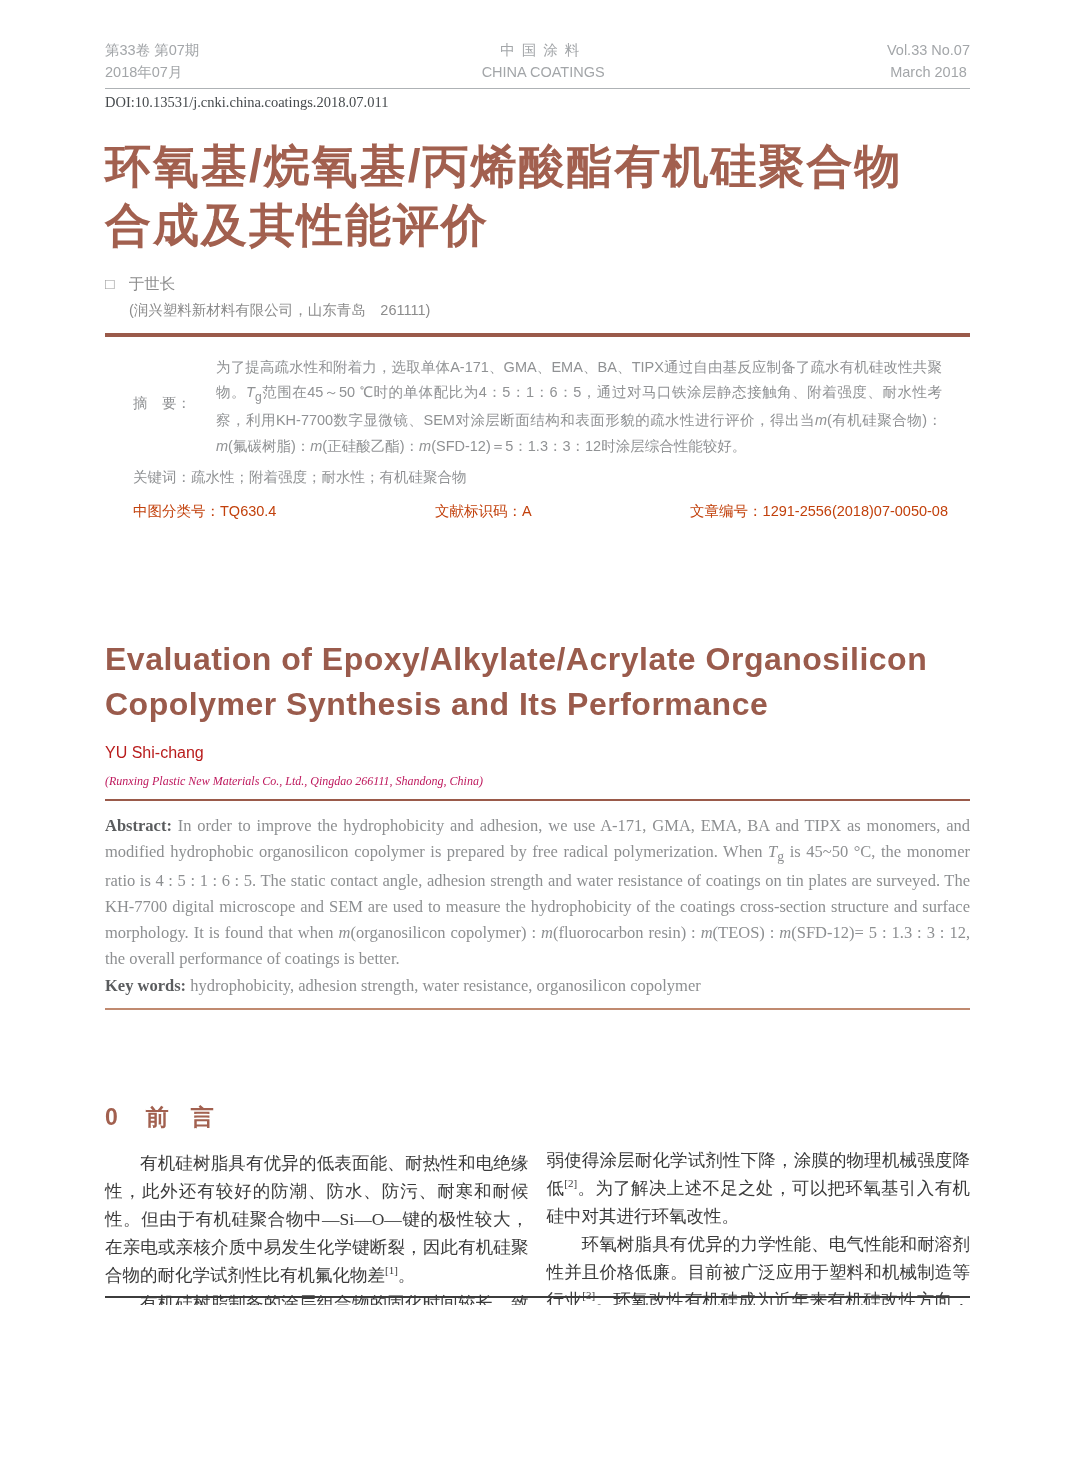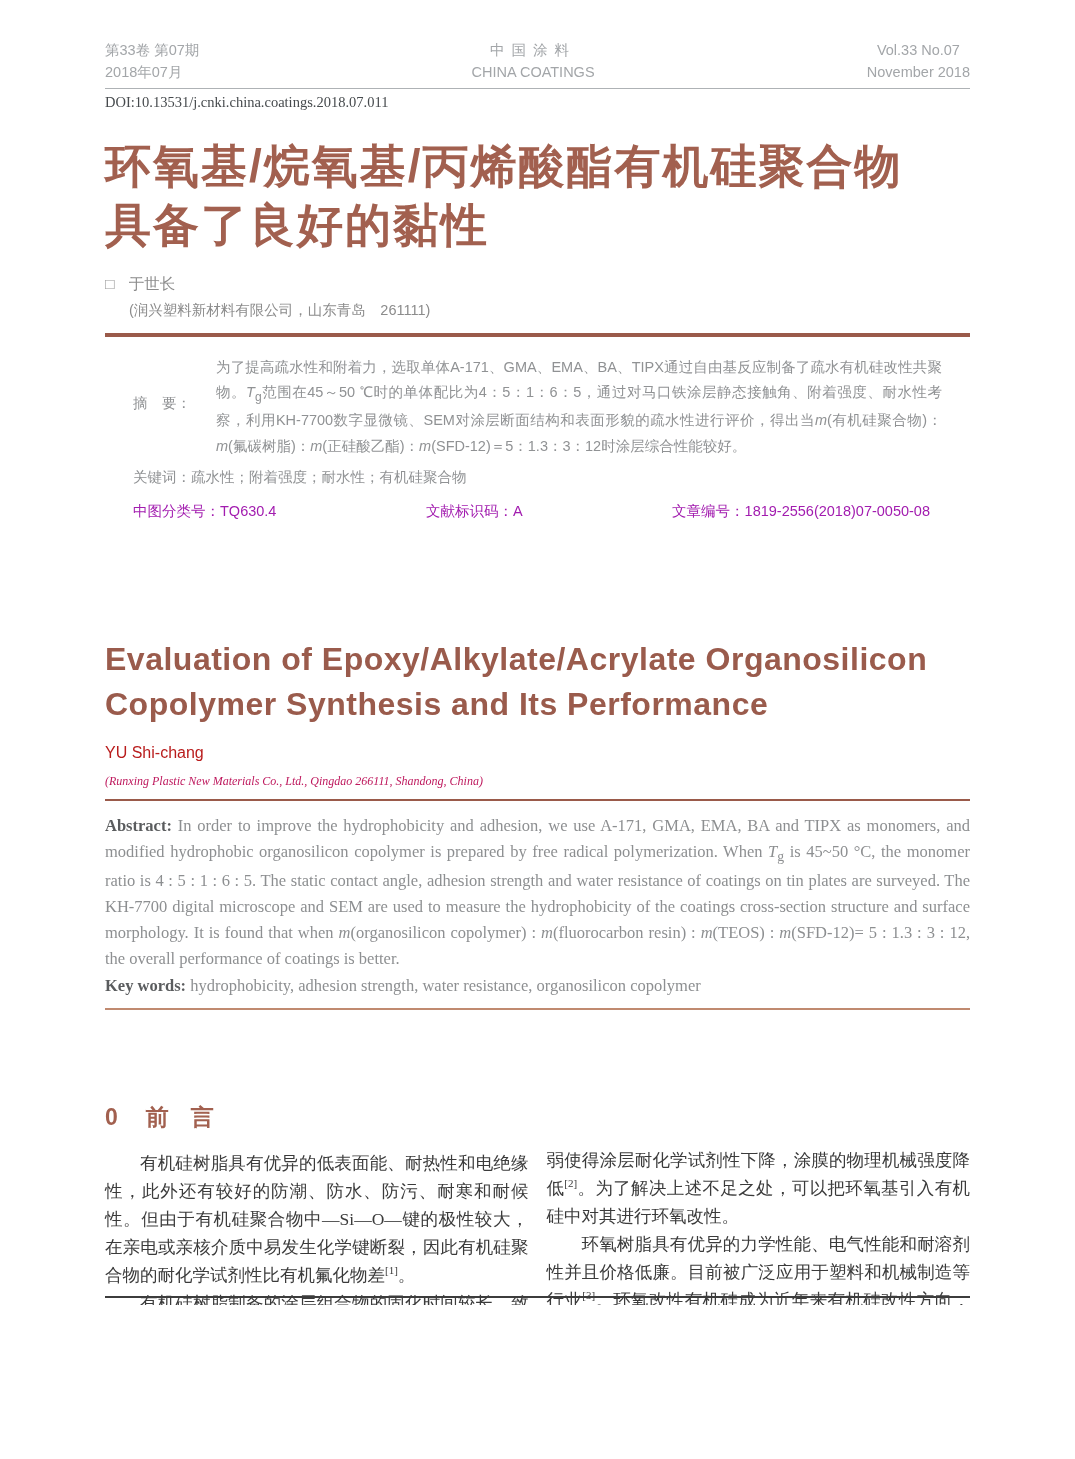--- a/index.html
+++ b/index.html
@@ -74,24 +74,24 @@
   }
   .cn-abstract .label { flex: 0 0 58px; white-space: nowrap; margin-top: 36px; }
   .cn-abstract .text { flex: 1; text-align: justify; margin-left: 25px; }
   .cn-keywords {
     margin: 6px 28px 0 28px;
     color: #909294;
     font-size: 14.5px;
     line-height: 1.7;
   }
   .clc-row {
-    margin: 12px 40px 0 28px;
+    margin: 12px 22px 0 28px;
     display: flex;
     justify-content: space-between;
-    color: #a21caf;
+    color: #c2410c;
     font-size: 14.5px;
   }
 
   
   .en-title {
     margin-top: 116px;
     font-weight: bold;
     font-size: 32px;
     line-height: 1.42;
     color: #9a5b4c;
@@ -225,29 +225,29 @@
       <div class="col-left">
         <div>第33卷 第07期</div>
         <div>2018年07月</div>
       </div>
       <div class="col-center">
         <div class="cn">中国涂料</div>
         <div>CHINA COATINGS</div>
       </div>
       <div class="col-right">
         <div>Vol.33  No.07</div>
-        <div>November  2018</div>
+        <div>March  2018</div>
       </div>
     </div>
 
     <div class="doi-line">DOI:10.13531/j.cnki.china.coatings.2018.07.011</div>
 
     <h1 class="cn-title" style="margin:26px 0 0 0;">
       <div>环氧基/烷氧基/丙烯酸酯有机硅聚合物</div>
-      <div>具备了良好的黏性</div>
+      <div>合成及其性能评价</div>
     </h1>
 
     <div class="cn-author-row">
       <span class="marker">□</span>
       <span>于世长</span>
     </div>
     <div class="cn-affiliation">(润兴塑料新材料有限公司，山东青岛　261111)</div>
 
     <div class="rule-thick"></div>
 
@@ -256,21 +256,21 @@
       <span class="text">为了提高疏水性和附着力，选取单体A-171、GMA、EMA、BA、TIPX通过自由基反应制备了疏水有机硅改性共聚物。<i>T</i><sub>g</sub>范围在45～50 ℃时的单体配比为4：5：1：6：5，通过对马口铁涂层静态接触角、附着强度、耐水性考察，利用KH-7700数字显微镜、SEM对涂层断面结构和表面形貌的疏水性进行评价，得出当<i>m</i>(有机硅聚合物)：<i>m</i>(氟碳树脂)：<i>m</i>(正硅酸乙酯)：<i>m</i>(SFD-12)＝5：1.3：3：12时涂层综合性能较好。</span>
     </div>
 
     <div class="cn-keywords">
       <span>关键词：</span><span>疏水性；附着强度；耐水性；有机硅聚合物</span>
     </div>
 
     <div class="clc-row">
       <span>中图分类号：TQ630.4</span>
       <span>文献标识码：A</span>
-      <span>文章编号：1819-2556(2018)07-0050-08</span>
+      <span>文章编号：1291-2556(2018)07-0050-08</span>
     </div>
 
     <h2 class="en-title" style="margin:116px 0 0 0;">
       <div>Evaluation of Epoxy/Alkylate/Acrylate Organosilicon</div>
       <div>Copolymer Synthesis and Its Performance</div>
     </h2>
 
     <div class="en-author">YU Shi-chang</div>
     <div class="en-affiliation">(Runxing Plastic New Materials Co., Ltd., Qingdao 266111, Shandong, China)</div>
 

